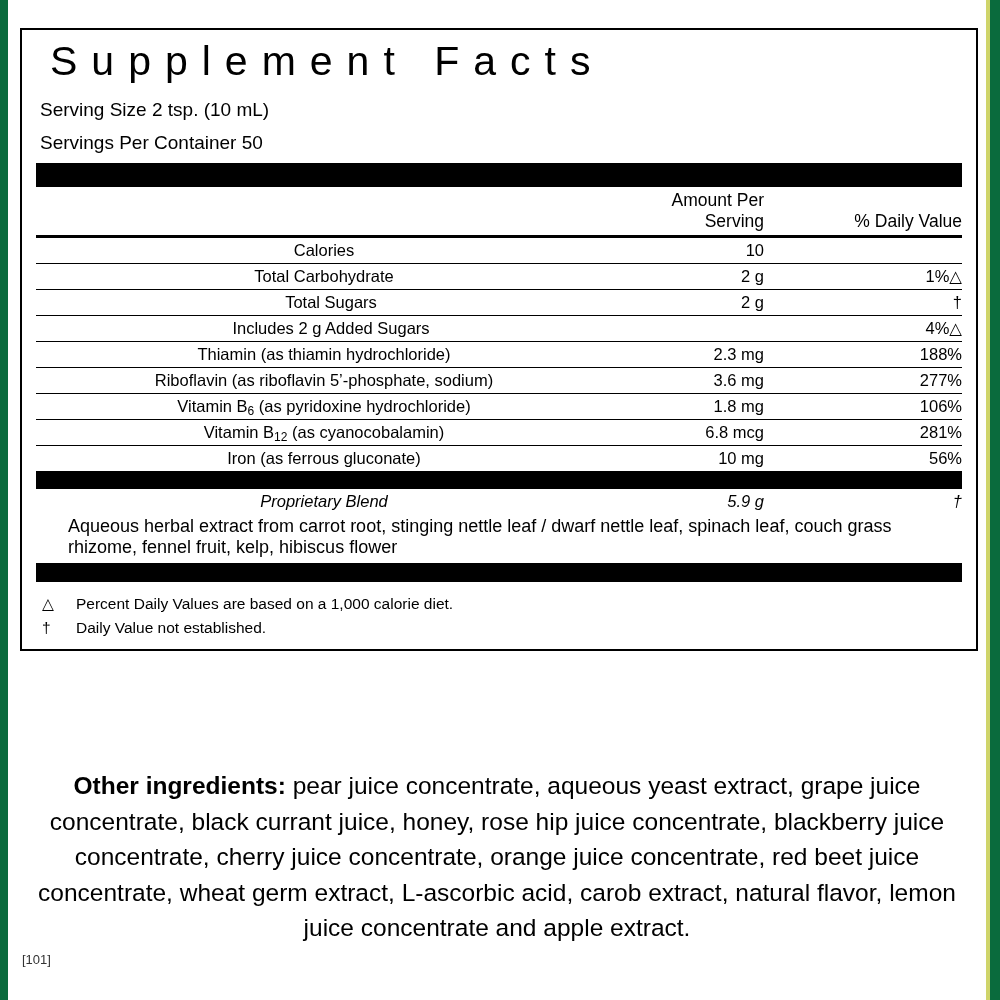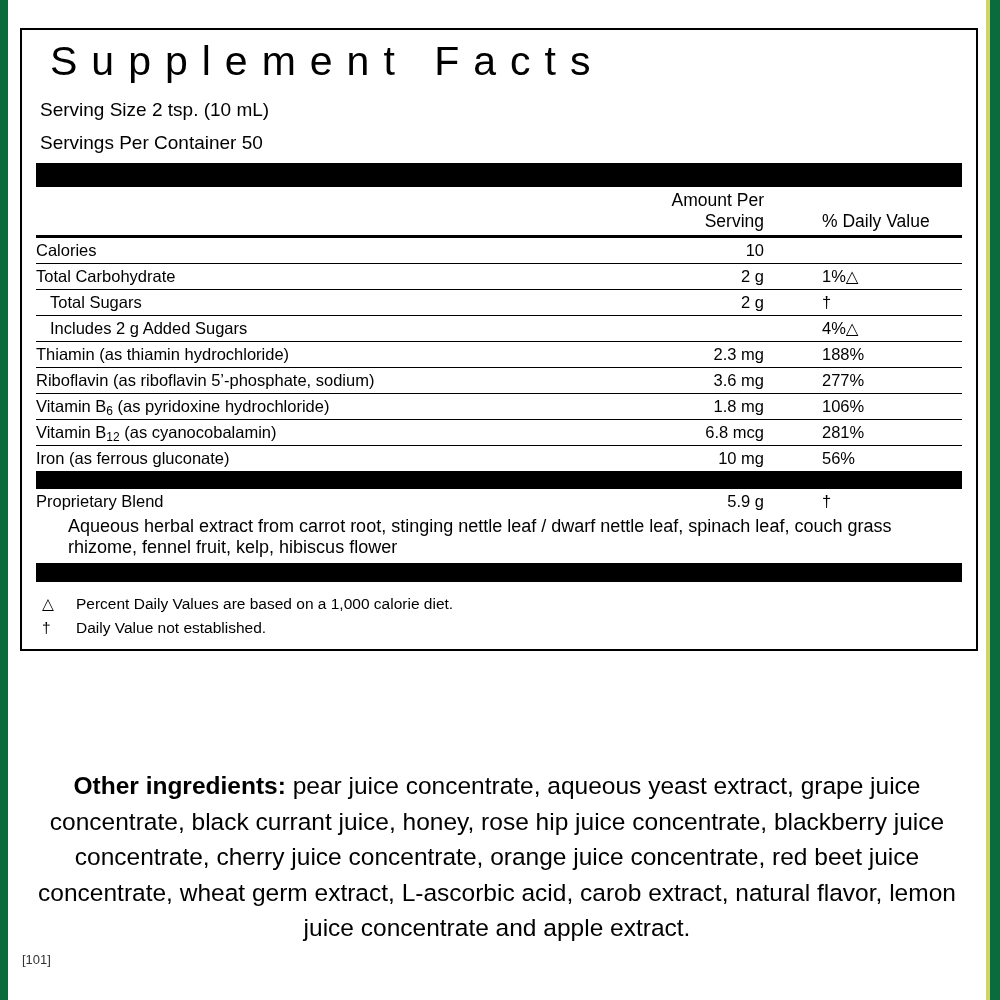--- a/index.html
+++ b/index.html
@@ -80,30 +80,30 @@
     padding: 3px 0 3px 0;
     vertical-align: bottom;
   }
   .rule-hair td { border-bottom: 1px solid #000; }
 
   .hdr td {
     border-bottom: 3px solid #000;
     font-size: 17.5px;
     padding-bottom: 5px;
   }
-  .col-name { text-align: left; margin-left: 24px; }
+  .col-name { text-align: center; margin-left: 24px; }
   .col-amt  { text-align: right; width: 210px; padding-right: 58px !important; margin-top: 44px; }
-  .col-dv   { text-align: left; width: 140px; }
+  .col-dv   { text-align: right; width: 140px; }
 
   .indent1 { padding-left: 14px !important; }
   .indent2 { padding-left: 14px !important; }
 
   .sub { font-size: 12px; vertical-align: baseline; position: relative; top: 3px; }
 
-  .blend-row td { padding-top: 6px; padding-bottom: 5px; }
+  .blend-row td { padding-top: 6px; padding-bottom: 5px; font-style: italic; }
   .blend-desc {
     font-size: 18px;
     padding-left: 32px !important;
     padding-top: 2px !important;
     padding-bottom: 5px !important;
     border-bottom: 1px solid #000;
   }
 
   .footnotes {
     margin-top: 10px;

